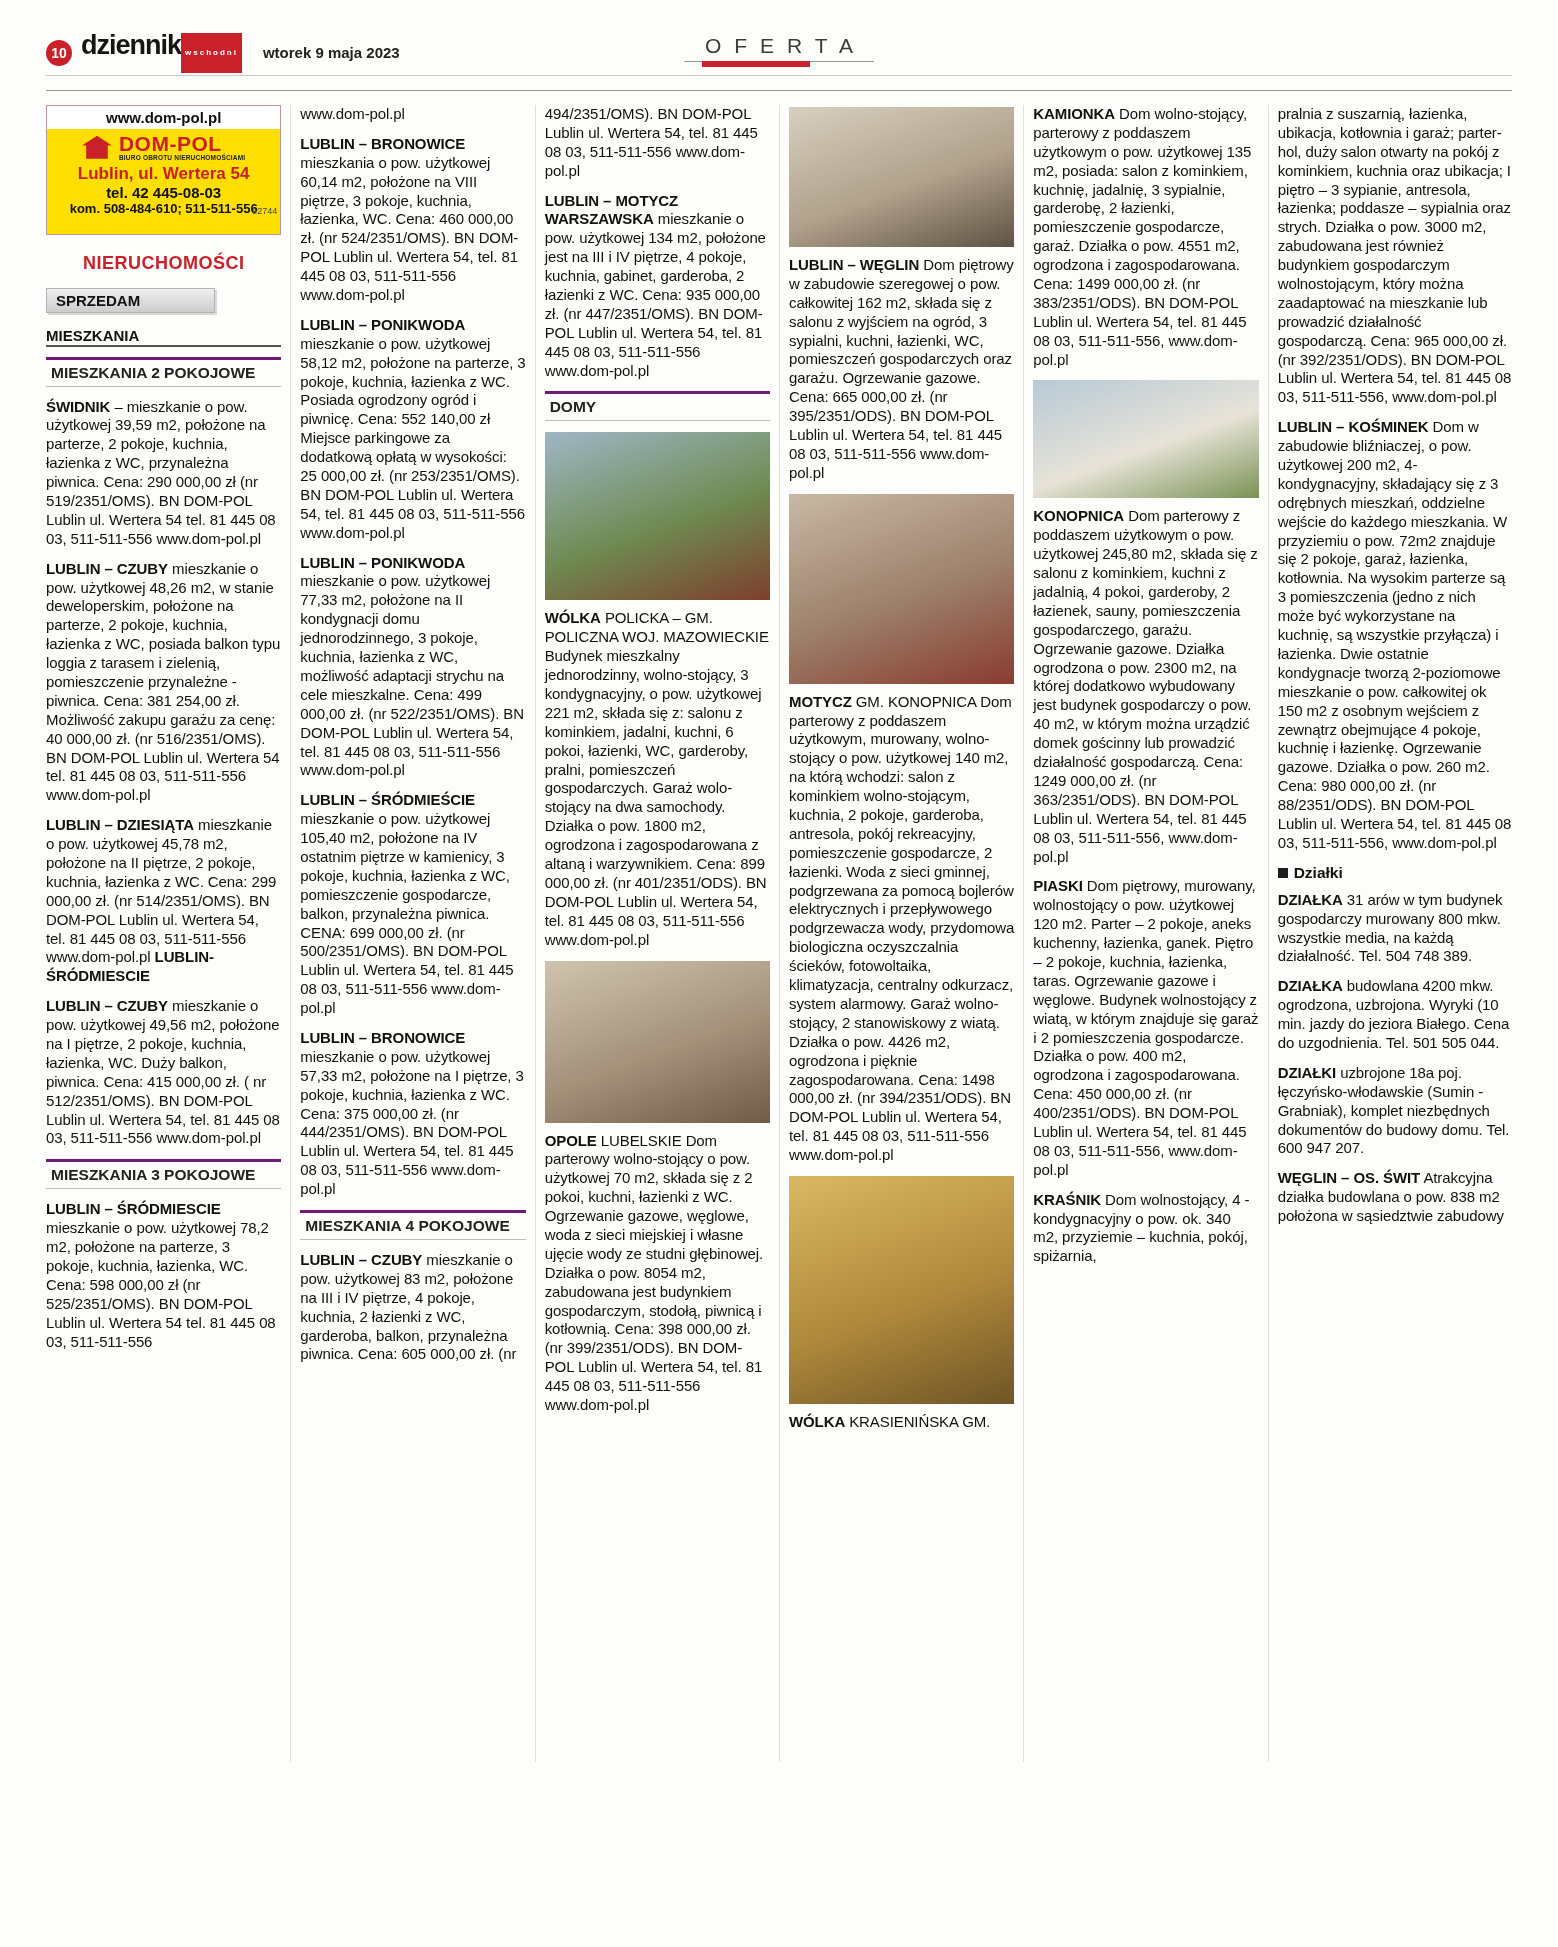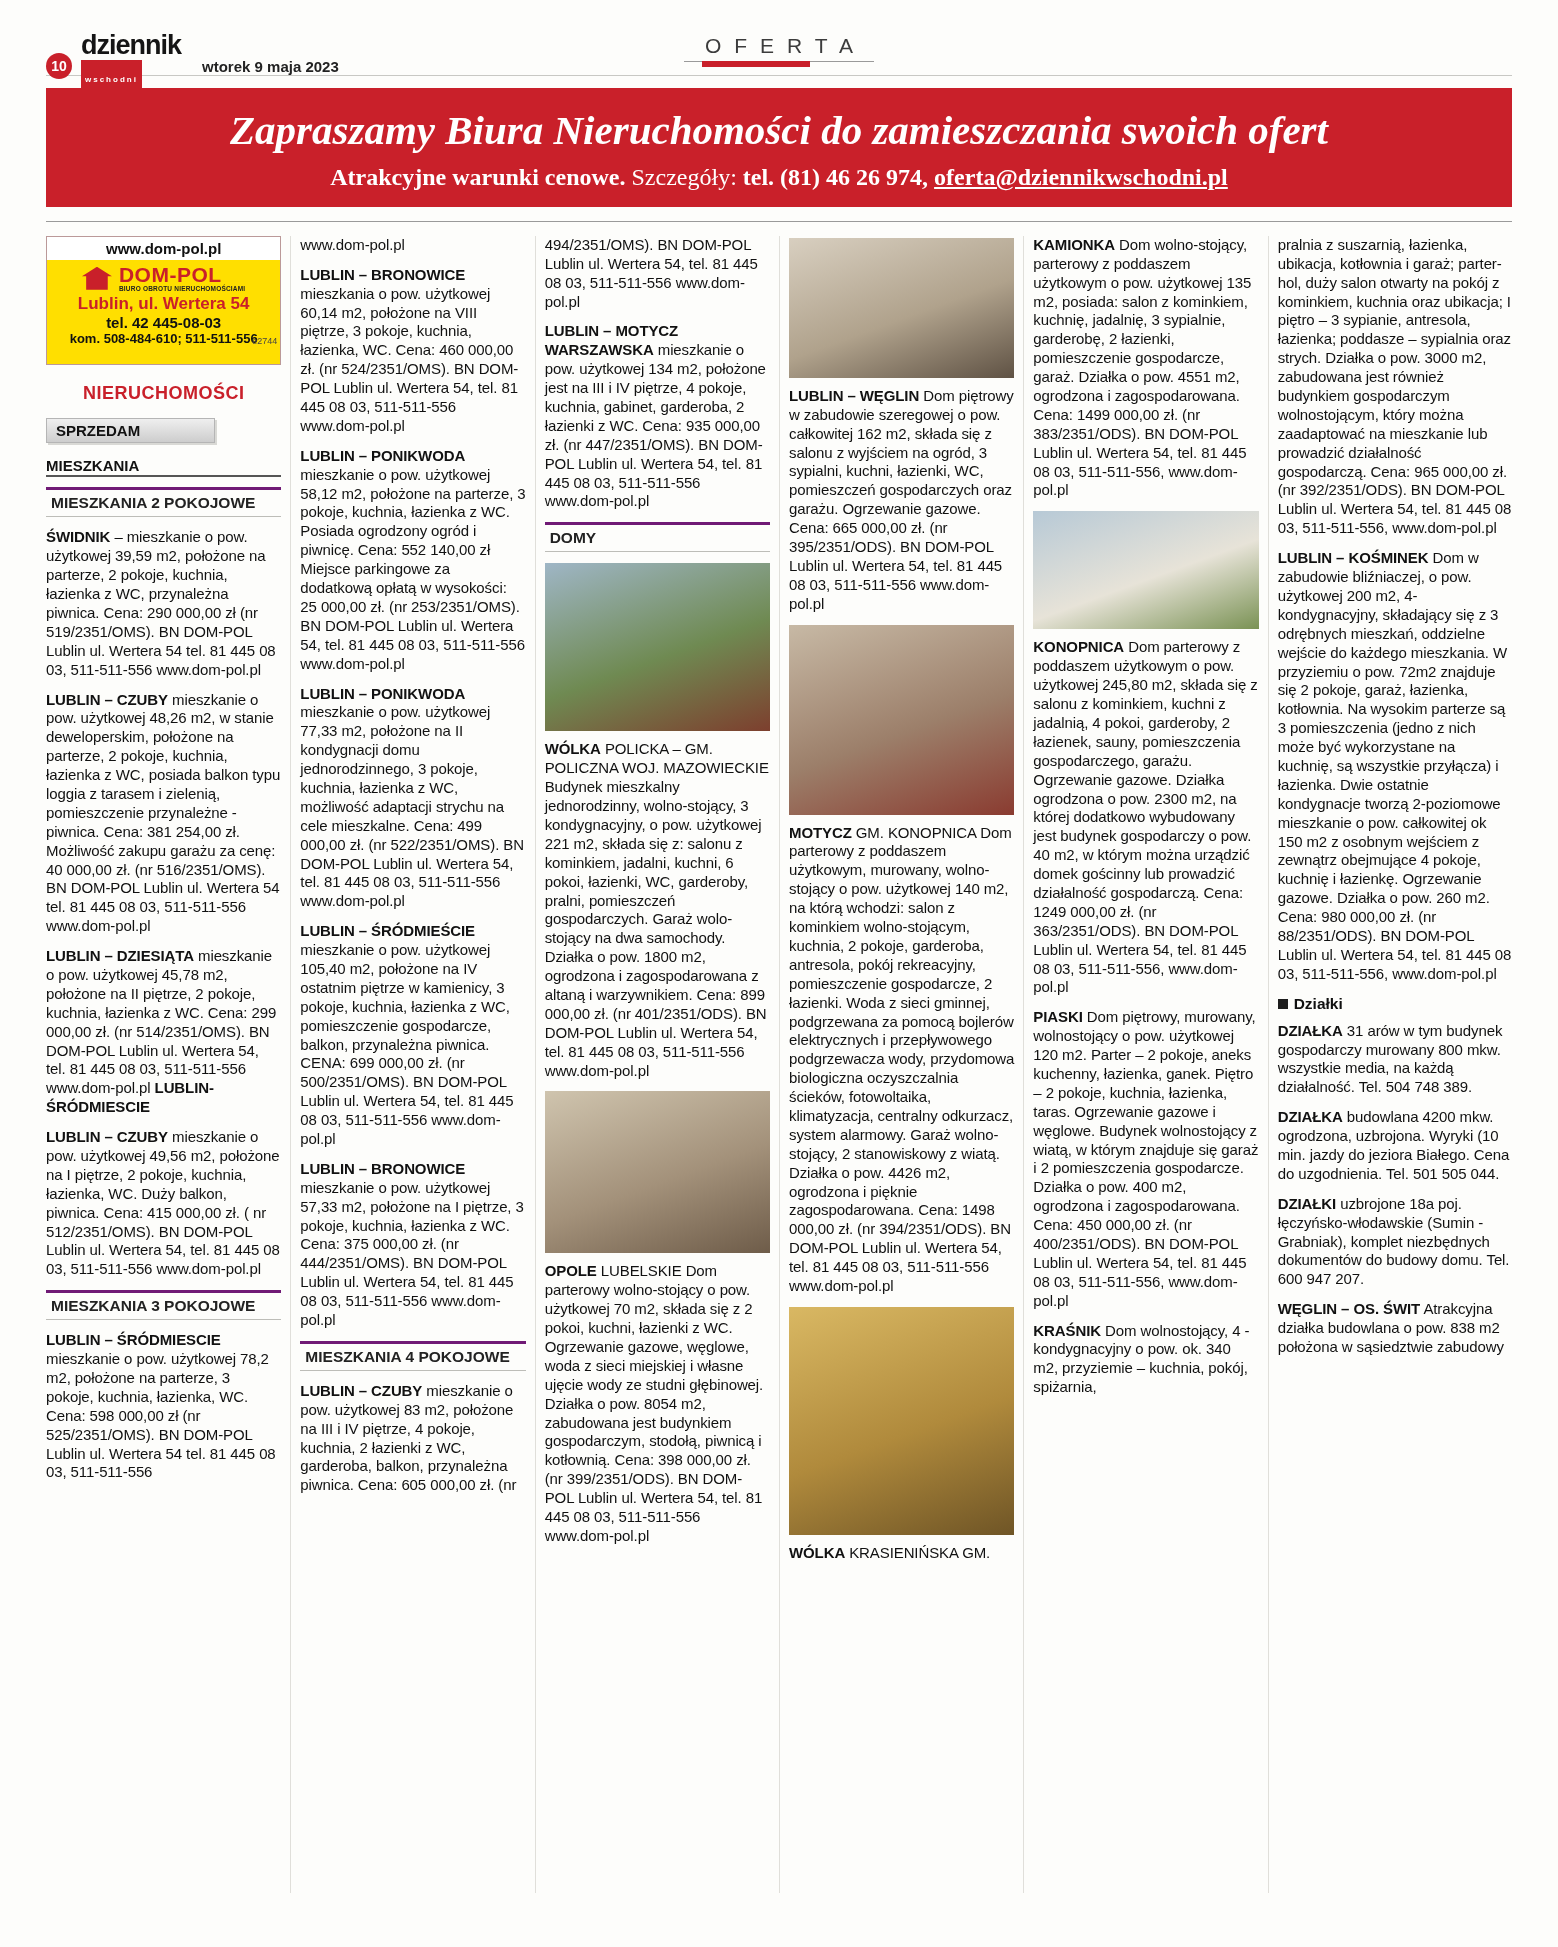--- a/index.html
+++ b/index.html
@@ -17,21 +17,21 @@
   .page-head {
     position: relative; height: 44px; margin: 6px 10px 4px;
     border-bottom: 1px solid #c8c8c4;
   }
   .ph-left { display: flex; align-items: center; gap: 9px; }
   .page-num {
     width: 26px; height: 26px; border-radius: 50%;
     background: #c9202a; color: #fff; font-weight: bold; font-size: 14px;
     display: flex; align-items: center; justify-content: center;
   }
-  .logo { display: flex; flex-direction: column; line-height: 1; }
+  .logo { display: flex; flex-direction: row; line-height: 1; }
   .logo-main { font-weight: bold; font-size: 27px; letter-spacing: -1px; color: #151515; }
   .logo-sub {
     color: #fff; background: #c9202a; font-size: 8px; font-weight: bold;
     padding: 16px 4px; width: max-content; letter-spacing: 2px; margin-top: 1px;
   }
   .date { font-size: 15px; color: #222; margin-left: 12px; font-weight: bold; }
   .ph-center {
     position: absolute; left: 50%; top: 2px; transform: translateX(-50%);
     text-align: center;
   }
@@ -127,29 +127,20 @@
       <span class="date">wtorek 9 maja 2023</span>
     </div>
     <div class="ph-center">
       <div class="section-title">OFERTA</div>
       <div class="section-underline">
         <span class="red-bar"></span>
       </div>
     </div>
   </header>
 
-  <section class="banner">
-    <div class="banner-headline">Zapraszamy Biura Nieruchomości do zamieszczania swoich ofert</div>
-    <div class="banner-sub">
-      <b>Atrakcyjne warunki cenowe.</b>
-      <span>Szczegóły:</span>
-      <b>tel. (81) 46 26 974,</b>
-      <a class="banner-email">oferta@dziennikwschodni.pl</a>
-    </div>
-  </section>
 
   <main class="columns">
     <div class="col">
       <div class="dompol">
         <div class="dp-url">www.dom-pol.pl</div>
         <div class="dp-brandrow">
           <span class="dp-house-icon"></span>
           <span class="dp-brandcol">
             <span class="dp-brand">DOM-POL</span>
             <span class="dp-tagline">BIURO OBROTU NIERUCHOMOŚCIAMI</span>

